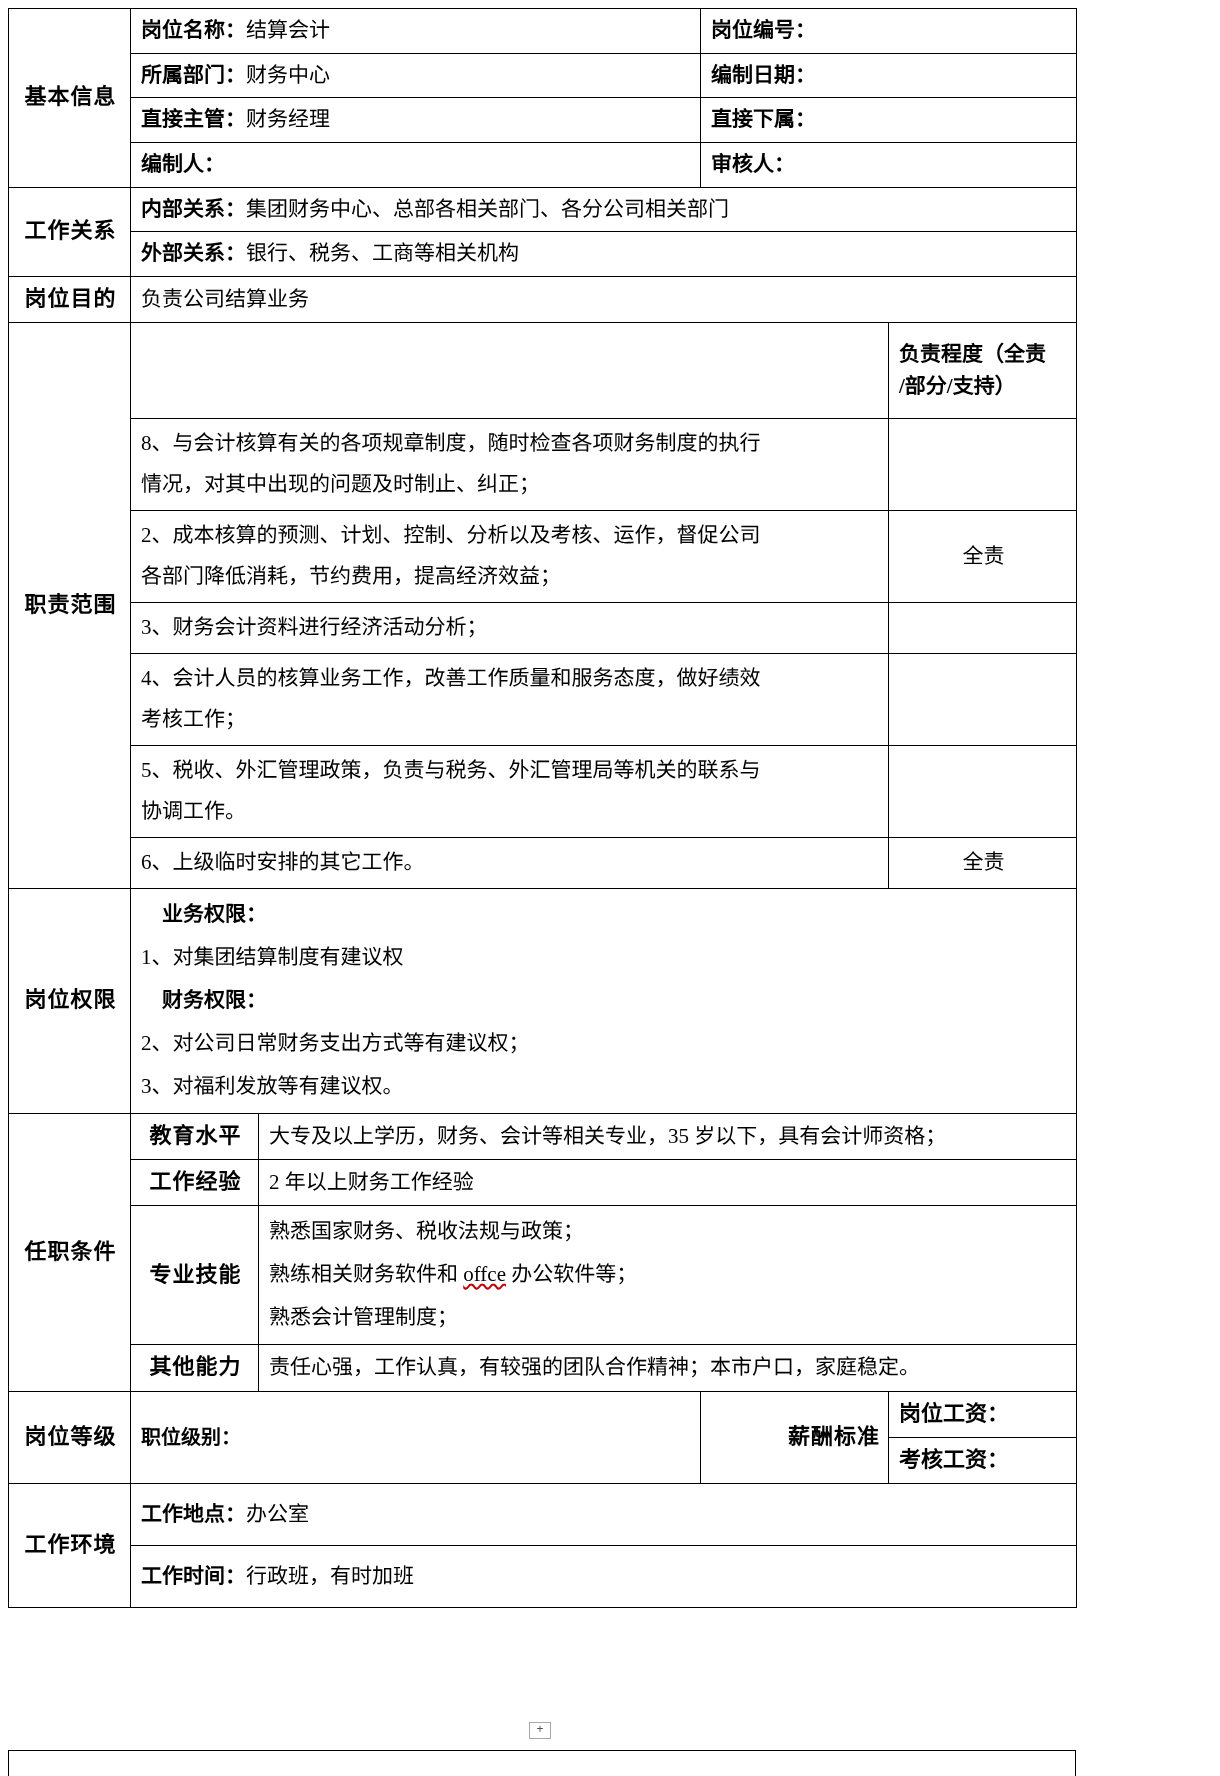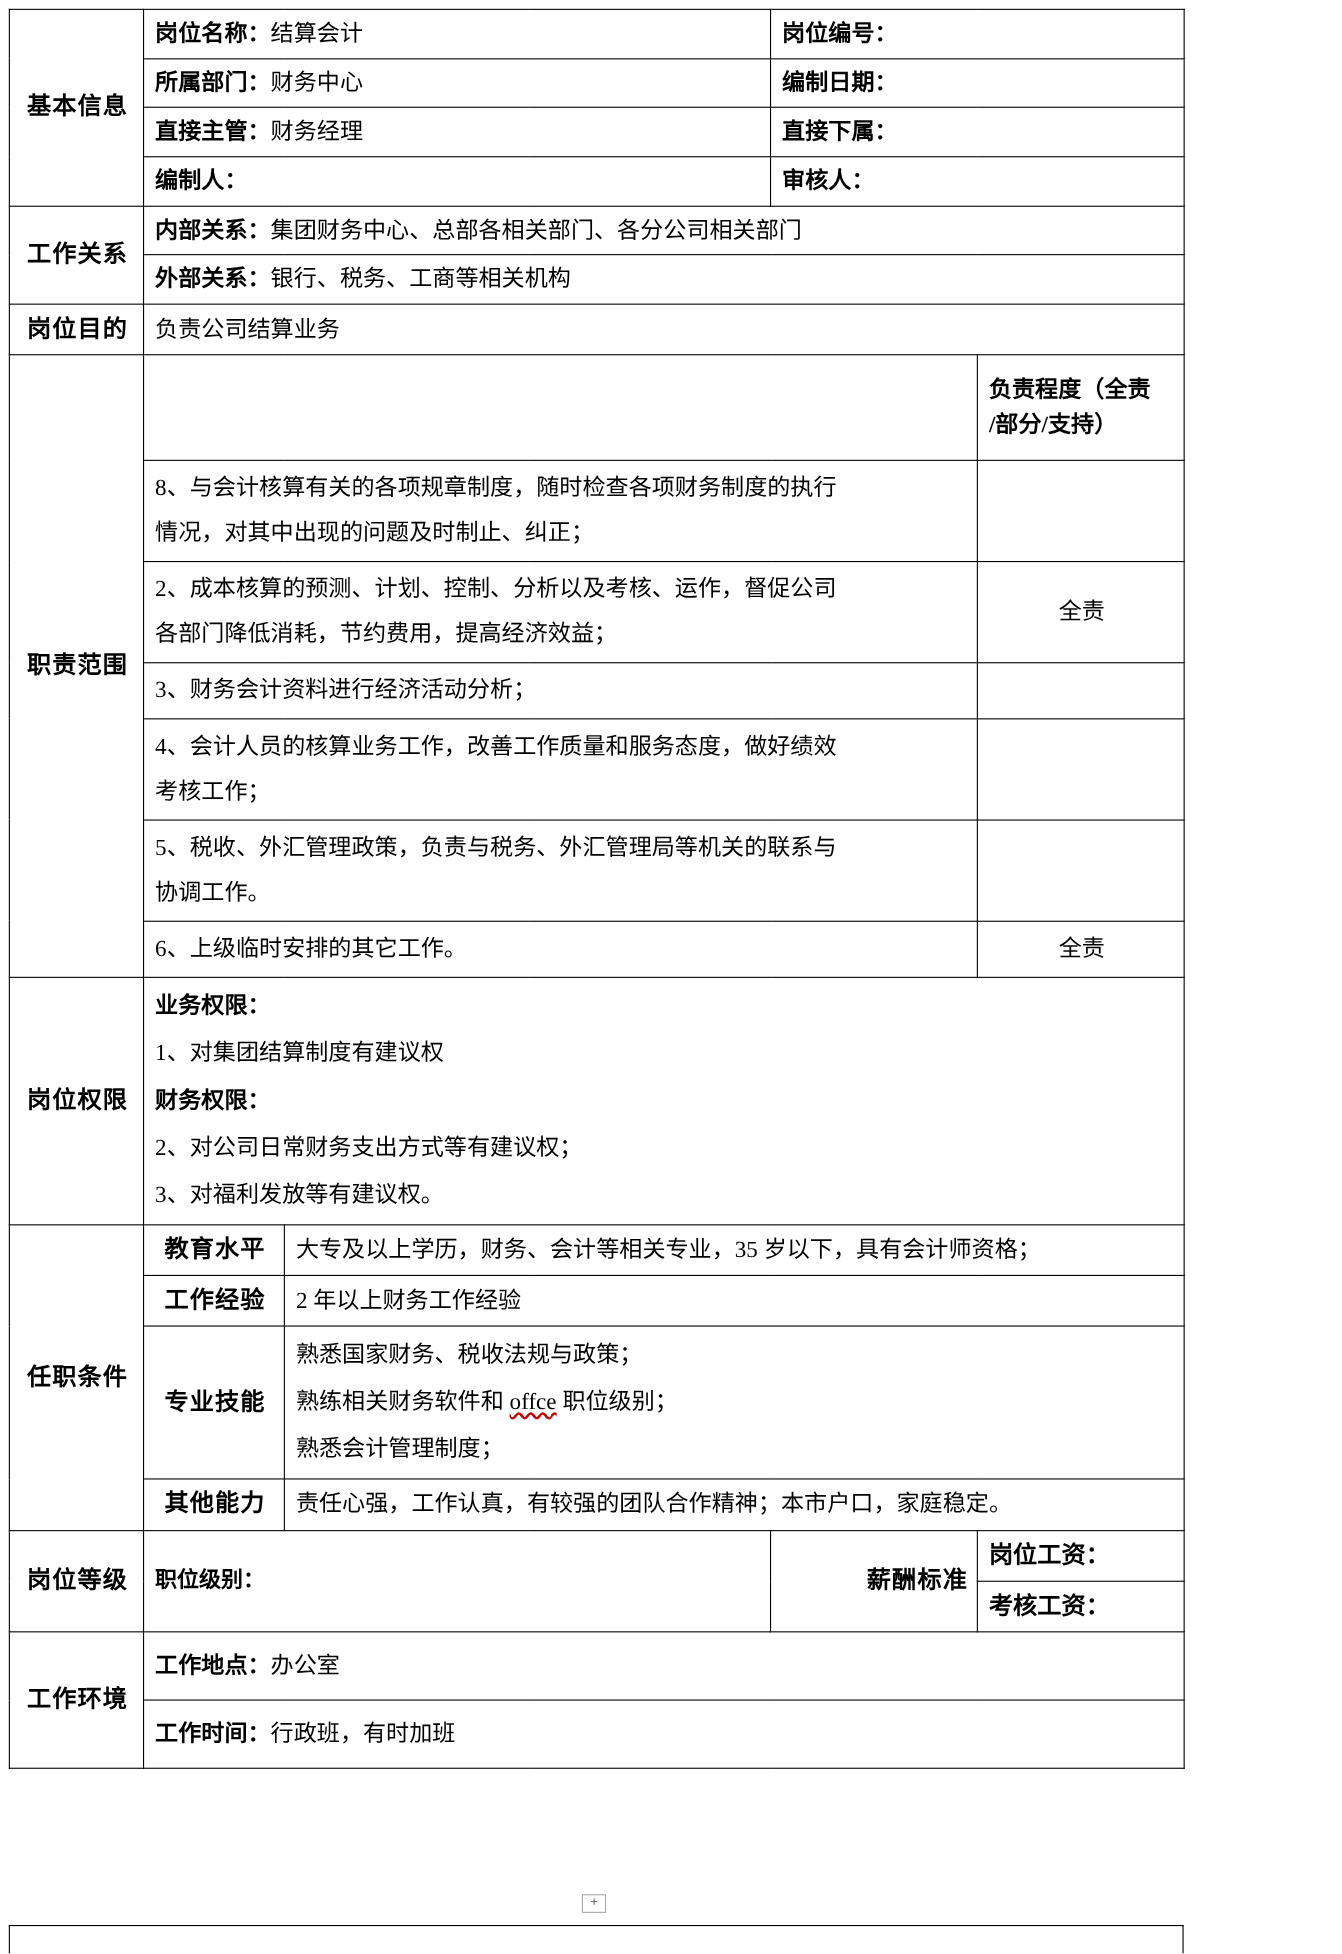--- a/index.html
+++ b/index.html
@@ -96,21 +96,21 @@
     padding-top: 7px;
     padding-bottom: 7px;
   }
 
   .auth-cell {
     line-height: 2.05;
     padding-top: 8px;
     padding-bottom: 8px;
   }
   .auth-cell div { white-space: nowrap; }
-  .auth-cell .hd { font-weight: bold; }
+  .auth-cell .hd { font-weight: bold; margin-left: 21px; }
 
   .skills-cell {
     line-height: 2.05;
     padding-top: 8px;
     padding-bottom: 8px;
   }
 
   .misspell {
     text-decoration: underline wavy #c00000;
     text-decoration-skip-ink: none;
@@ -302,21 +302,21 @@
       <td colspan="4">大专及以上学历，财务、会计等相关专业，35 岁以下，具有会计师资格；</td>
     </tr>
     <tr>
       <td class="sub-label">工作经验</td>
       <td colspan="4">2 年以上财务工作经验</td>
     </tr>
     <tr>
       <td class="sub-label">专业技能</td>
       <td class="skills-cell" colspan="4">
         <div>熟悉国家财务、税收法规与政策；</div>
-        <div><span>熟练相关财务软件和 </span><span class="misspell">offce</span><span> 职位级别；</span></div>
+        <div><span>熟练相关财务软件和 </span><span class="misspell">offce</span><span> 办公软件等；</span></div>
         <div>熟悉会计管理制度；</div>
       </td>
     </tr>
     <tr>
       <td class="sub-label">其他能力</td>
       <td colspan="4">责任心强，工作认真，有较强的团队合作精神；本市户口，家庭稳定。</td>
     </tr>
 
     <tr>
       <td class="cat cat-mid" rowspan="2">岗位等级</td>

